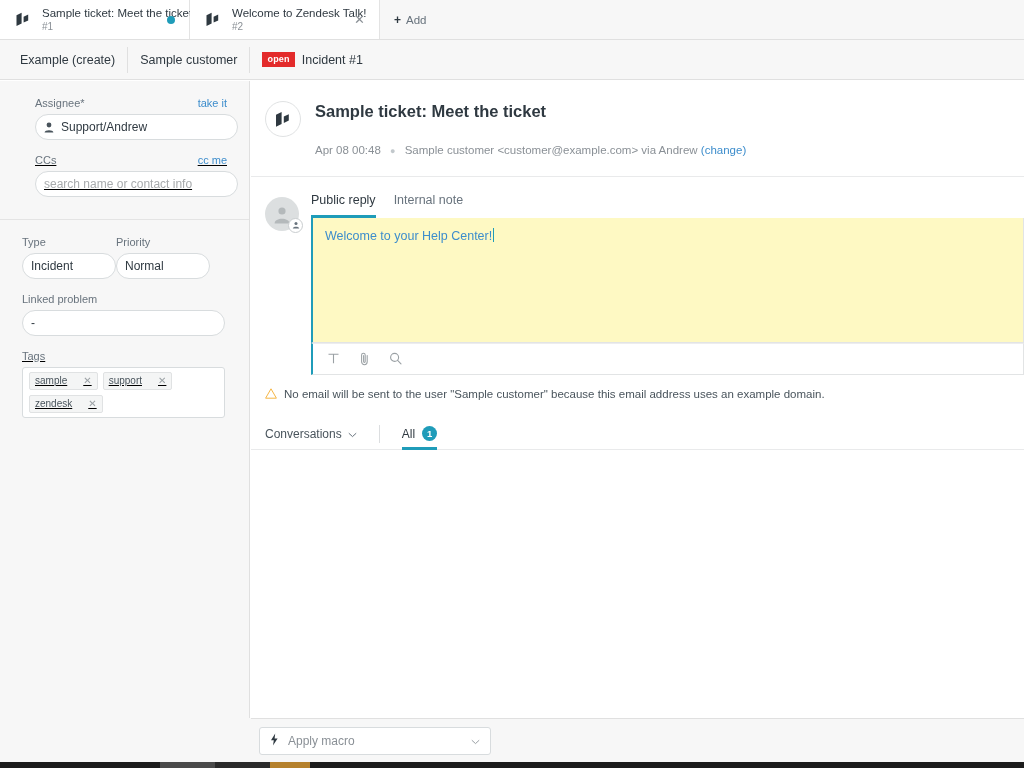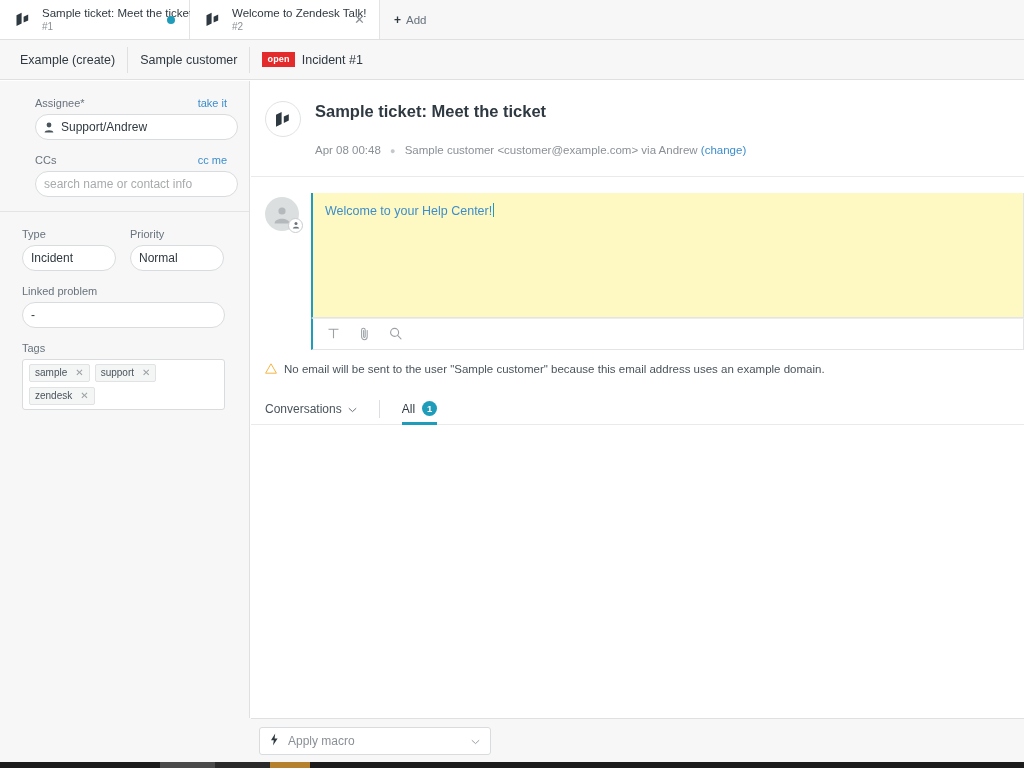--- a/index.html
+++ b/index.html
@@ -86,46 +86,46 @@
   
   .sidebar {
     position: absolute; top: 81px; left: 0;
     width: 250px; height: 687px;
     background: #f7f7f7;
     border-right: 1px solid #e0e0e0;
   }
   .side-sec { padding: 16px 22px 14px 22px; }
   .side-sec.b { border-bottom: 1px solid #e4e4e4; padding-left: 35px; }
   .fld { margin-bottom: 14px; }
-  .fld:last-child { margin-bottom: 0; }
+  .fld:last-child { margin-bottom: 8px; text-decoration: underline; }
   .fld-head {
     display: flex; align-items: baseline; justify-content: space-between;
     margin-bottom: 5px;
   }
   .fld-label { font-size: 11px; color: #68737d; }
   .fld-action { font-size: 11px; color: #3d8dcc; cursor: pointer; }
   .inp {
     width: 203px; height: 26px;
     background: #fff; border: 1px solid #d8dcde; border-radius: 13px;
     display: flex; align-items: center; gap: 7px;
     padding: 0 8px; font-size: 12px; color: #2f3941;
     cursor: text;
   }
   .inp.ph { color: #a8abad; }
   .inp.sm { width: 94px; }
-  .row2 { display: flex; gap: 14px; }
+  .row2 { display: flex; }
   .person-ico { width: 10px; height: 11px; flex: 0 0 10px; }
   .taginp {
     width: 203px; min-height: 30px;
     background: #fff; border: 1px solid #d8dcde; border-radius: 3px;
     display: flex; align-items: center; gap: 5px; flex-wrap: wrap;
     padding: 4px 6px;
   }
   .tagchip {
-    display: inline-flex; align-items: center; gap: 8px;
+    display: inline-flex; align-items: center; gap: 16px;
     background: #f4f5f5; border: 1px solid #e0e2e3; border-radius: 2px;
     font-size: 10px; color: #49545c; padding: 2px 5px; line-height: 12px;
     cursor: default;
   }
   .tagchip .x { color: #9aa0a4; font-size: 10px; cursor: pointer; }
 
   
   .main {
     position: absolute; top: 81px; left: 251px;
     width: 773px; height: 687px;
@@ -421,20 +421,28 @@
       </div>
       <div class="cp-avatar-badge">
         <svg width="8" height="8" viewBox="0 0 10 10">
           <circle cx="5" cy="3" r="1.9" fill="#68737d"></circle>
           <path d="M1.0 9.4 C1.0 6.6 9.0 6.6 9.0 9.4 Z" fill="#68737d"></path>
         </svg>
       </div>
     </div>
 
     <div class="cp-body">
+      <div class="cp-tabs">
+        <div class="cp-tab active">
+          <span>Public reply</span>
+        </div>
+        <div class="cp-tab">
+          <span>Internal note</span>
+        </div>
+      </div>
 
       <div class="cp-field">
         <span>Welcome to your Help Center!</span><span class="caret"></span>
       </div>
 
       <div class="cp-toolbar">
         <span class="tb-ico">
           <svg width="13" height="13" viewBox="0 0 13 13">
             <path d="M1.5 2.2 L11.5 2.2 M6.5 2.2 L6.5 11.2" stroke="#9aa0a4" stroke-width="1.1" fill="none"></path>
           </svg>

